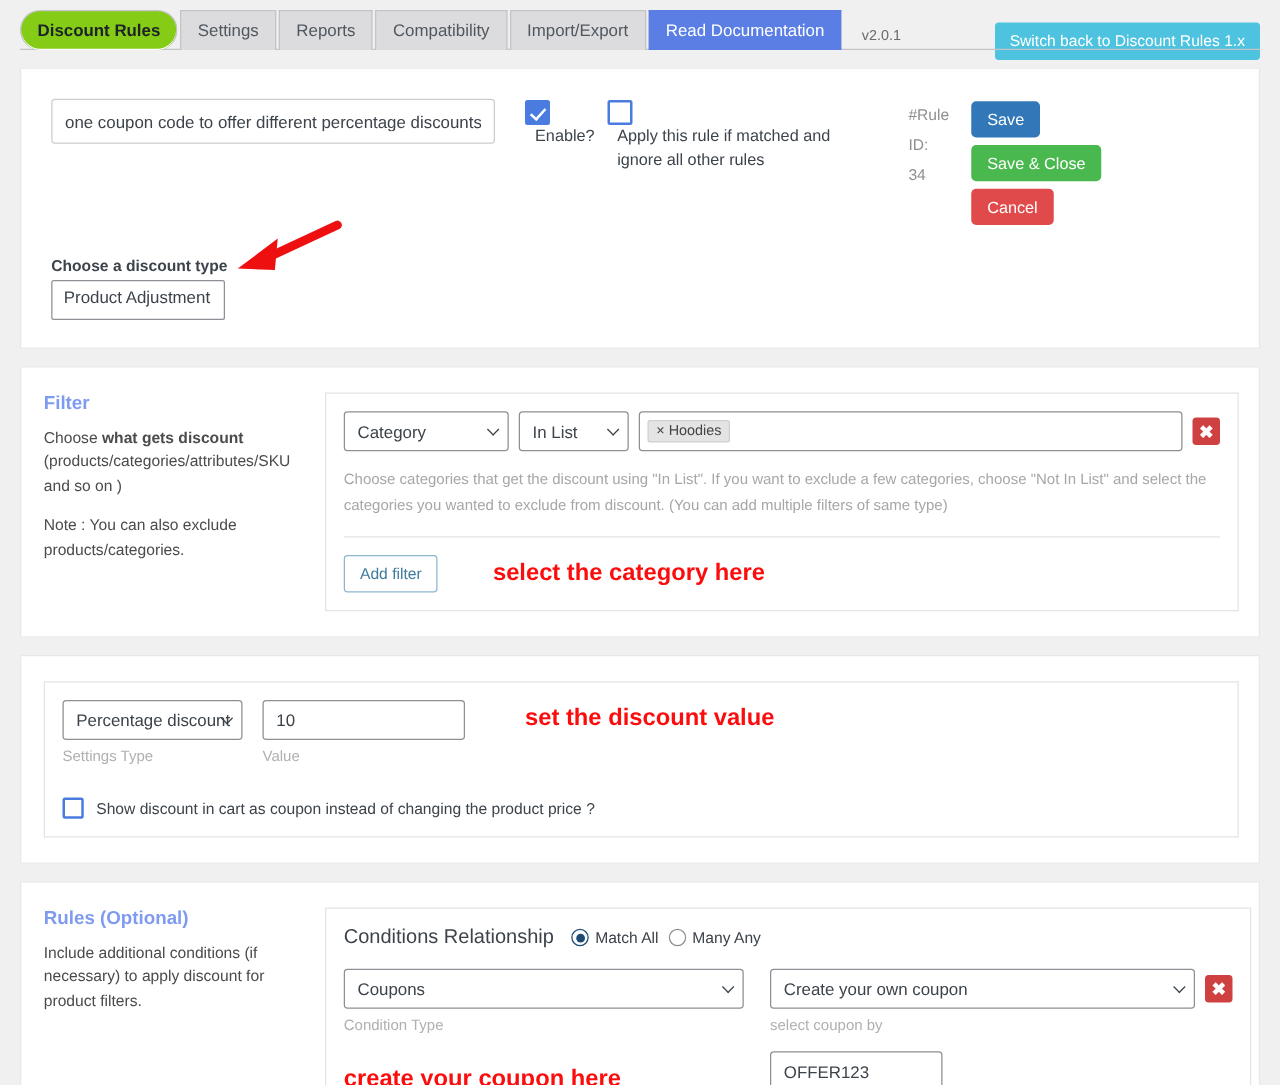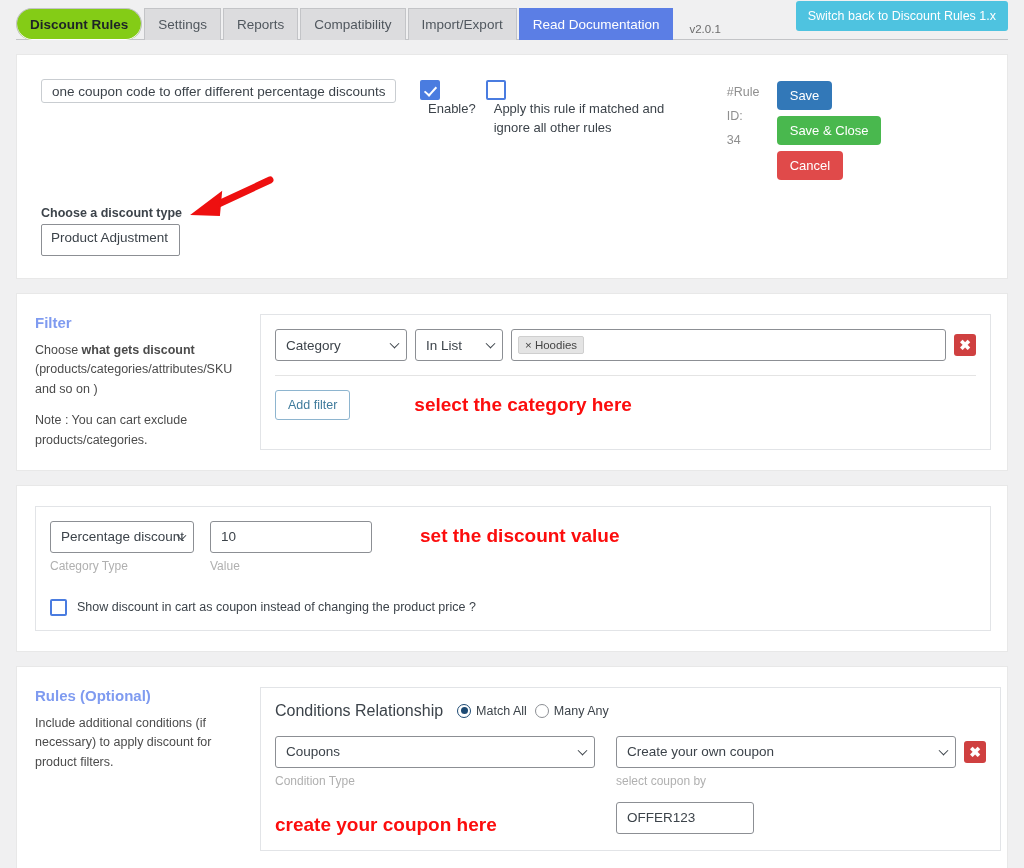--- a/index.html
+++ b/index.html
@@ -62,21 +62,21 @@
   .version {
     font-size: 11.5px;
     color: #6b6b6b;
     margin-left: 14px;
     margin-bottom: 5px;
     white-space: nowrap;
   }
   .switch-btn {
     position: absolute;
     right: 16px;
-    top: 1px;
+    top: 18px;
     background: #4ec3e0;
     color: #fff;
     font-size: 12.5px;
     border: none;
     border-radius: 3px;
     padding: 8px 12px;
     cursor: pointer;
     white-space: nowrap;
   }
 
@@ -90,21 +90,21 @@
   .panel.first { border-top: 1px solid #e8e8e8; margin-top: 14px; }
 
   
   .hdr-row {
     display: flex;
     align-items: flex-start;
     padding: 24px 24px 0 24px;
   }
   .title-input {
     width: 355px;
-    height: 24px;
+    height: 36px;
     padding: 6px 10px;
     font-size: 13.5px;
     font-family: "Liberation Sans", sans-serif;
     color: #3c434a;
     border: 1px solid #c9cdd1;
     border-radius: 3px;
     background: #fff;
   }
   .cbwrap { display: flex; align-items: flex-start; margin-left: 24px; flex-direction: column; }
   .cb {
@@ -374,57 +374,58 @@
     </svg>
   </div>
 </div>
 
 <div class="panel" style="border-top:1px solid #e8e8e8;">
   <div class="section">
     <div class="sec-left">
       <div class="sec-title">Filter</div>
       <div class="sec-desc">
         <p><span>Choose </span><b>what gets discount</b><span> (products/categories/attributes/SKU and so on )</span></p>
-        <p>Note : You can cart exclude products/categories.</p>
+        <p>Note : You can also exclude products/categories.</p>
       </div>
     </div>
     <div class="sec-right">
       <div class="row">
         <div class="sel w-cat">
           <span>Category</span>
           <i class="chev"></i>
         </div>
         <div class="sel w-inlist">
           <span>In List</span>
           <i class="chev"></i>
         </div>
         <div class="tokenbox">
           <span class="token">× Hoodies</span>
         </div>
         <button class="xbtn">✖</button>
       </div>
+      <div class="helptext">Choose categories that get the discount using "In List". If you want to exclude a few categories, choose "Not In List" and select the categories you wanted to exclude from discount. (You can add multiple filters of same type)</div>
       <hr class="hr">
       <div class="row" style="align-items:center;">
         <button class="ghostbtn">Add filter</button>
-        <span class="note-red" style="margin:14px 0 0 56px;">select the category here</span>
+        <span class="note-red" style="margin:14px 0 0 36px;">select the category here</span>
       </div>
     </div>
   </div>
 </div>
 
 <div class="panel" style="border-top:1px solid #e8e8e8;">
   <div class="section">
     <div class="sec-right">
       <div class="row" style="align-items:flex-start;">
         <div>
           <div class="sel w-disc">
             <span>Percentage discount</span>
             <i class="chev"></i>
           </div>
-          <div class="sublabel">Category Type</div>
+          <div class="sublabel">Settings Type</div>
         </div>
         <div style="margin-left:8px;">
           <input class="txtinput val" type="text" value="10" style="">
           <div class="sublabel">Value</div>
         </div>
         <span class="note-red" style="margin-left:40px; margin-top:4px;">set the discount value</span>
       </div>
       <div class="row" style="margin-top:26px; gap:10px;">
         <div class="cb-sm"></div>
         <span style="font-size:12.5px;">Show discount in cart as coupon instead of changing the product price ?</span>

